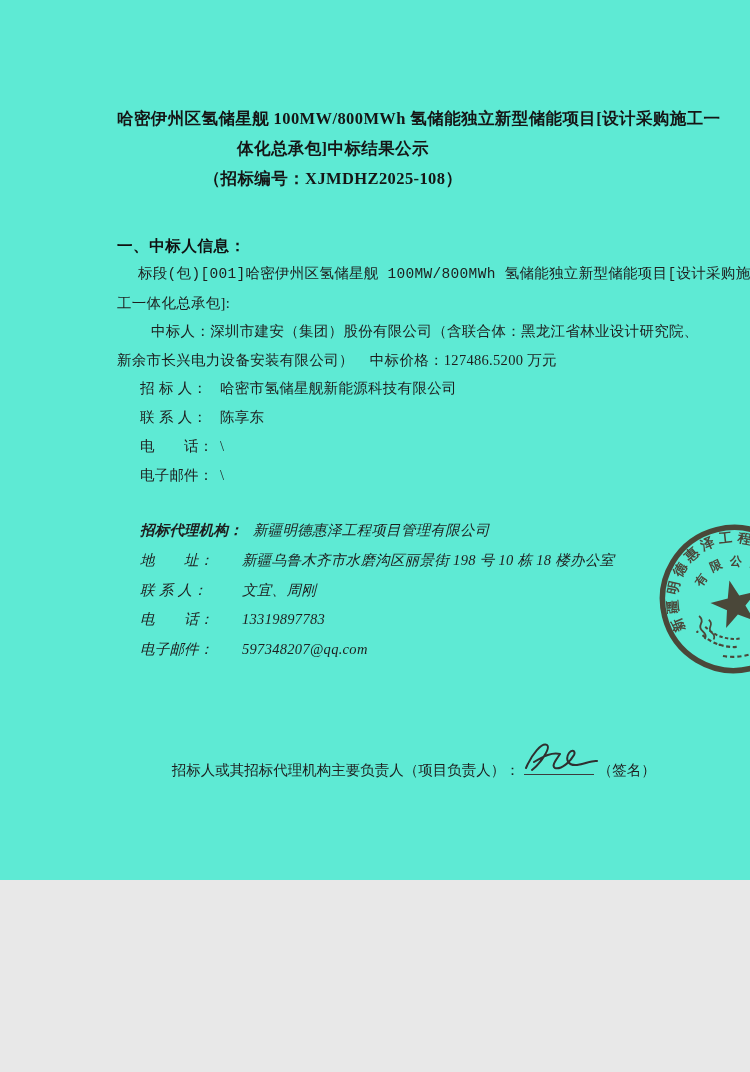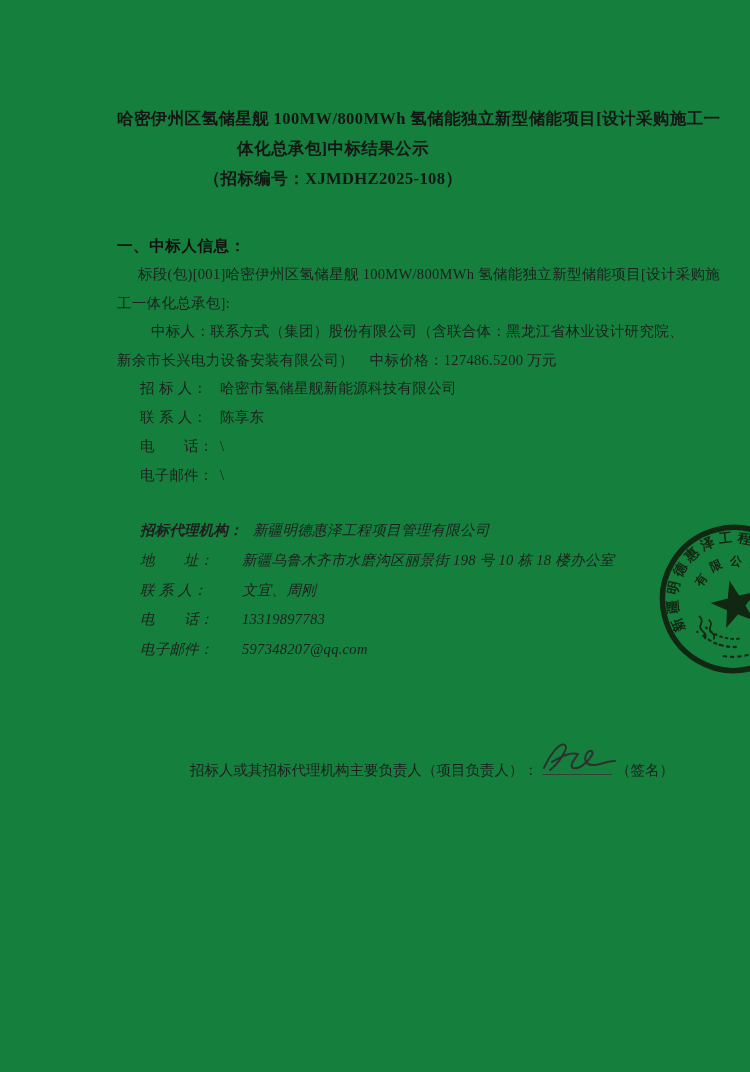--- a/index.html
+++ b/index.html
@@ -1,54 +1,54 @@
 <!DOCTYPE html>
 <html><head>
 <meta charset="utf-8">
 <style>
   html,body { margin:0; padding:0; background:#e8e8e8; }
   .page {
-    position:relative; width:750px; height:1072px; margin:0 auto;
-    background:#15803d; overflow:hidden;
+    position:relative; width:750px; height:880px; margin:0 auto;
+    background:#5eead4; overflow:hidden;
     font-family:"Liberation Serif", serif; color:#1e1e1e;
   }
   .content { position:absolute; left:117px; top:0; width:575px; }
   .nw { white-space:pre; }
 
   
   .title-wrap { padding-top:104px; font-weight:700; font-size:16.5px;
     line-height:30px; color:#151515; letter-spacing:0.4px; }
   .t-center { width:432px; text-align:center; }
 
   
   .h { font-family:"Liberation Sans", sans-serif; font-weight:700;
     font-size:15.5px; line-height:28px; letter-spacing:0.6px; color:#101010;
     white-space:pre; }
   .h-first { margin-top:38px; }
 
   
   .bl { font-size:14.5px; line-height:28.5px; letter-spacing:0.3px; white-space:pre; }
-  .ind-a { padding-left:21px; }
+  .ind-a { padding-left:21px;font-family:Liberation Mono, monospace; }
   .ind-b { padding-left:34px; }
   .ind-c { padding-left:15px; }
   .price { margin-left:16px; }
 
   
   .crow { padding-left:23px; font-size:14.5px; line-height:29px; white-space:pre; }
   .clabel { display:inline-block; min-width:80px; white-space:pre;
     font-family:"Liberation Sans", sans-serif; letter-spacing:0.2px; }
   .cvalue { letter-spacing:0.3px; }
   .agency { margin-top:26px;font-style:italic; }
   .agency .crow { line-height:29.8px; }
   .agency .crow.first .clabel { min-width:0; font-weight:700; margin-right:10px; }
   .agency .crow .cvalue.wide { margin-left:22px; }
 
   
   .sig { margin-top:60px; padding-left:33px; font-size:14.5px; line-height:30px;
-    white-space:pre;text-align:center; }
+    white-space:pre; }
   .sig-line { display:inline-block; position:relative; width:70px; height:16px;
     border-bottom:1.5px solid #3c3c3c; vertical-align:baseline; margin:0 4px; }
   .sig-svg { position:absolute; left:-6px; bottom:-4px; }
 
   
   .stamp-wrap { position:absolute; left:656px; top:521px; width:156px; height:156px;
     opacity:0.88; mix-blend-mode:multiply; pointer-events:none; }
 </style>
 </head>
 <body>
@@ -59,21 +59,21 @@
     <div class="title-wrap">
       <div class="nw">哈密伊州区氢储星舰 100MW/800MWh 氢储能独立新型储能项目[设计采购施工一</div>
       <div class="t-center nw">体化总承包]中标结果公示</div>
       <div class="t-center nw">（招标编号：XJMDHZ2025-108）</div>
     </div>
 
     <div>
       <div class="h h-first">一、中标人信息：</div>
       <div class="bl ind-a">标段(包)[001]哈密伊州区氢储星舰 100MW/800MWh 氢储能独立新型储能项目[设计采购施</div>
       <div class="bl">工一体化总承包]:</div>
-      <div class="bl ind-b">中标人：联系方式（集团）股份有限公司（含联合体：黑龙江省林业设计研究院、</div>
+      <div class="bl ind-b">中标人：深圳市建安（集团）股份有限公司（含联合体：黑龙江省林业设计研究院、</div>
       <div class="bl"><span>新余市长兴电力设备安装有限公司）</span><span class="price">中标价格：127486.5200 万元</span></div>
     </div>
 
 
 
     <div>
 
       <div class="crows">
         <div class="crow"><span class="clabel">招 标 人：</span><span class="cvalue">哈密市氢储星舰新能源科技有限公司</span></div>
         <div class="crow"><span class="clabel">联 系 人：</span><span class="cvalue">陈享东</span></div>

